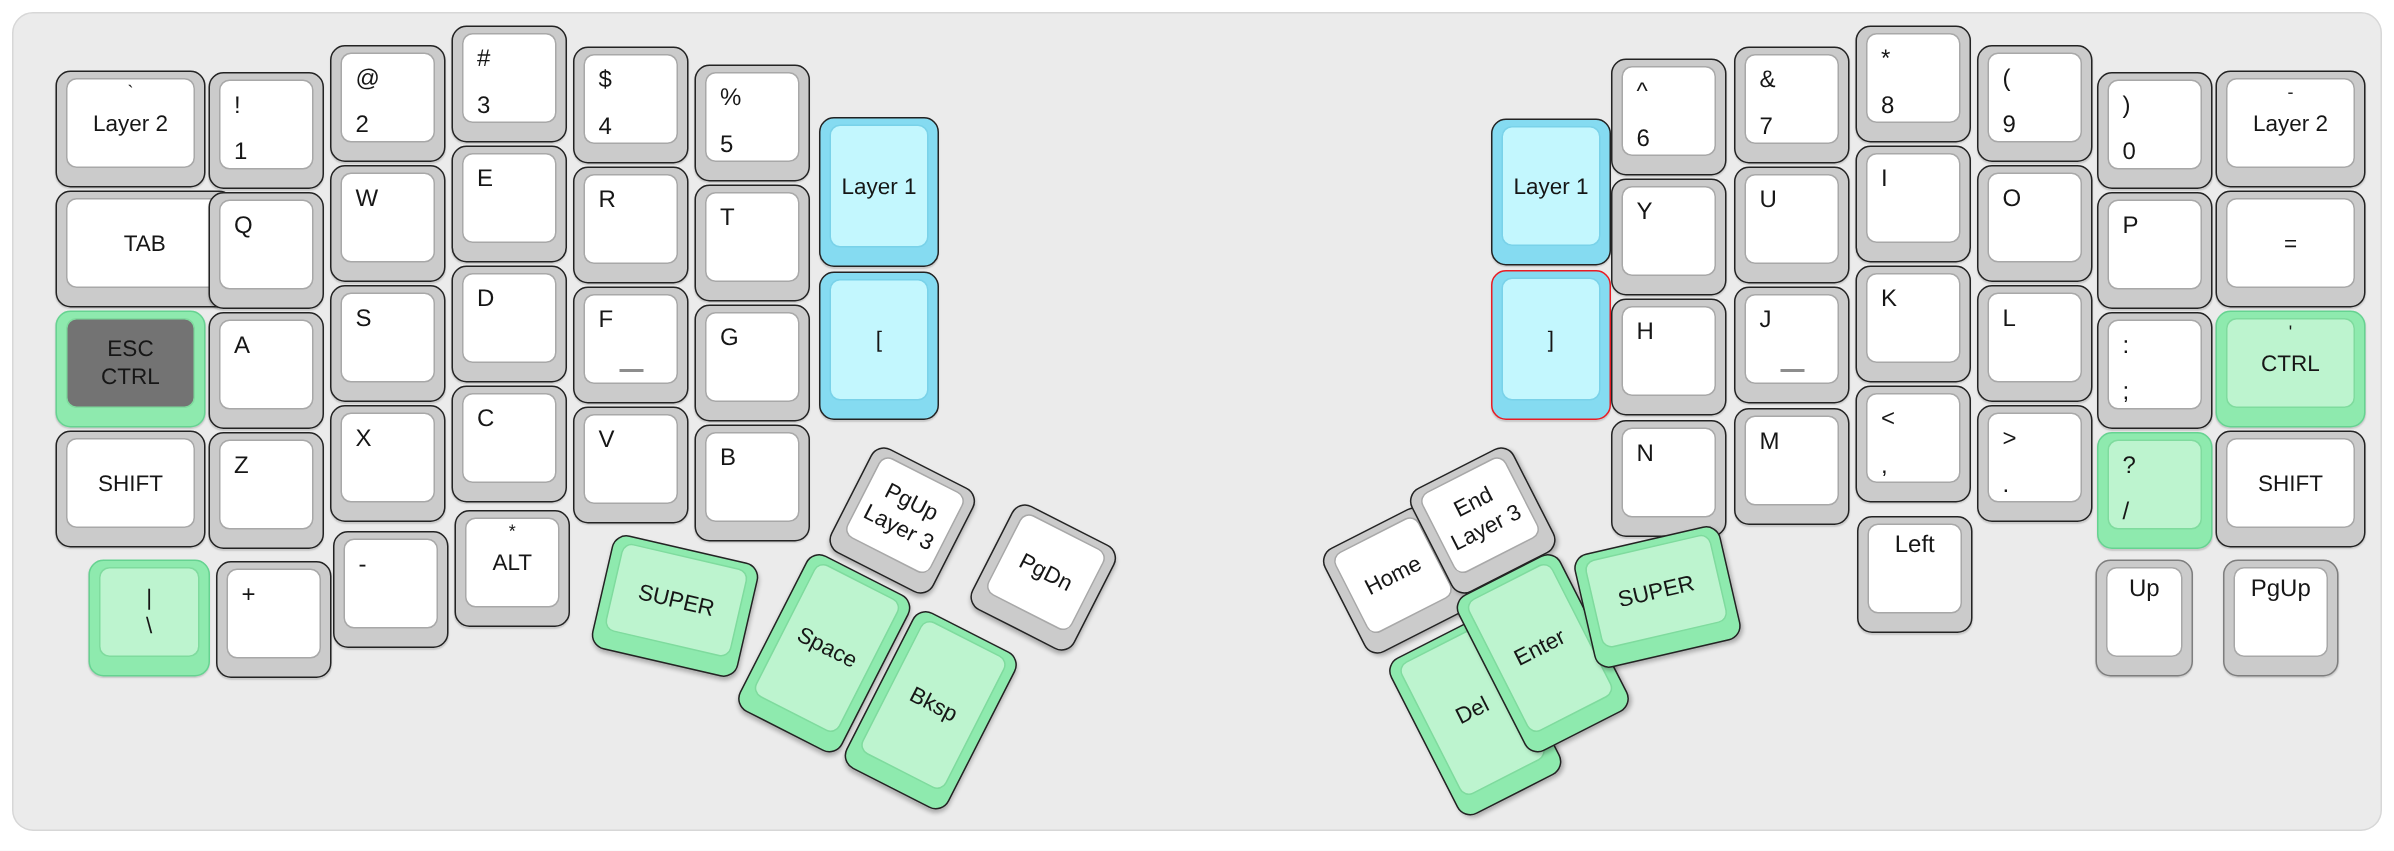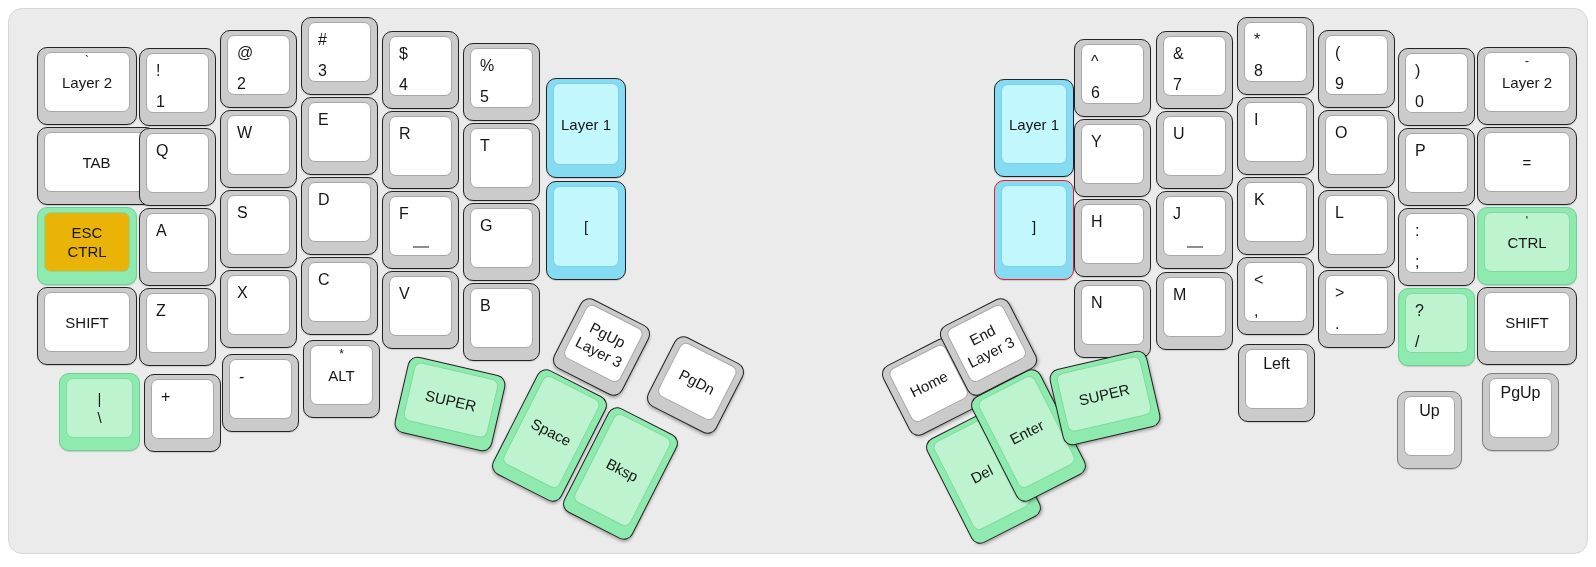--- a/index.html
+++ b/index.html
@@ -76,21 +76,21 @@
         <div class="line">Layer 2</div>
         <div class="hint">`</div>
       </div>
     </div>
     <div class="key" style="left: 37px; top: 127px; width: 119px; height: 78px; background: rgb(203, 203, 203); border-color: rgb(35, 35, 35);">
       <div class="cap align-c" style="background: rgb(255, 255, 255); border-color: rgb(168, 168, 168);">
         <div class="line">TAB</div>
       </div>
     </div>
     <div class="key" style="left: 37px; top: 207px; width: 100px; height: 78px; background: rgb(142, 234, 174); border-color: rgb(102, 211, 145);">
-      <div class="cap align-c" style="background: #eab308; border-color: rgb(127, 219, 158);">
+      <div class="cap align-c" style="background: #737373; border-color: rgb(127, 219, 158);">
         <div class="line">ESC</div>
         <div class="line">CTRL</div>
       </div>
     </div>
     <div class="key" style="left: 37px; top: 287px; width: 100px; height: 78px; background: rgb(203, 203, 203); border-color: rgb(35, 35, 35);">
       <div class="cap align-c" style="background: rgb(255, 255, 255); border-color: rgb(168, 168, 168);">
         <div class="line">SHIFT</div>
       </div>
     </div>
     <div class="key" style="left: 59px; top: 373px; width: 81px; height: 78px; background: rgb(142, 234, 174); border-color: rgb(102, 211, 145);">
@@ -375,21 +375,21 @@
         <div class="line">:</div>
         <div class="line">;</div>
       </div>
     </div>
     <div class="key" style="left: 1398px; top: 288px; width: 77px; height: 78px; background: rgb(142, 234, 174); border-color: rgb(102, 211, 145);">
       <div class="cap align-l" style="background: rgb(189, 244, 207); border-color: rgb(127, 219, 158);">
         <div class="line">?</div>
         <div class="line">/</div>
       </div>
     </div>
-    <div class="key" style="left: 1397px; top: 391px; width: 65px; height: 78px; background: rgb(203, 203, 203); border-color: rgb(126, 126, 126);">
+    <div class="key" style="left: 1397px; top: 373px; width: 65px; height: 78px; background: rgb(203, 203, 203); border-color: rgb(126, 126, 126);">
       <div class="cap align-ct" style="background: rgb(255, 255, 255); border-color: rgb(168, 168, 168);">
         <div class="line">Up</div>
       </div>
     </div>
     <div class="key" style="left: 1477px; top: 47px; width: 100px; height: 78px; background: rgb(203, 203, 203); border-color: rgb(35, 35, 35);">
       <div class="cap align-c" style="background: rgb(255, 255, 255); border-color: rgb(168, 168, 168);">
         <div class="line">Layer 2</div>
         <div class="hint">-</div>
       </div>
     </div>

